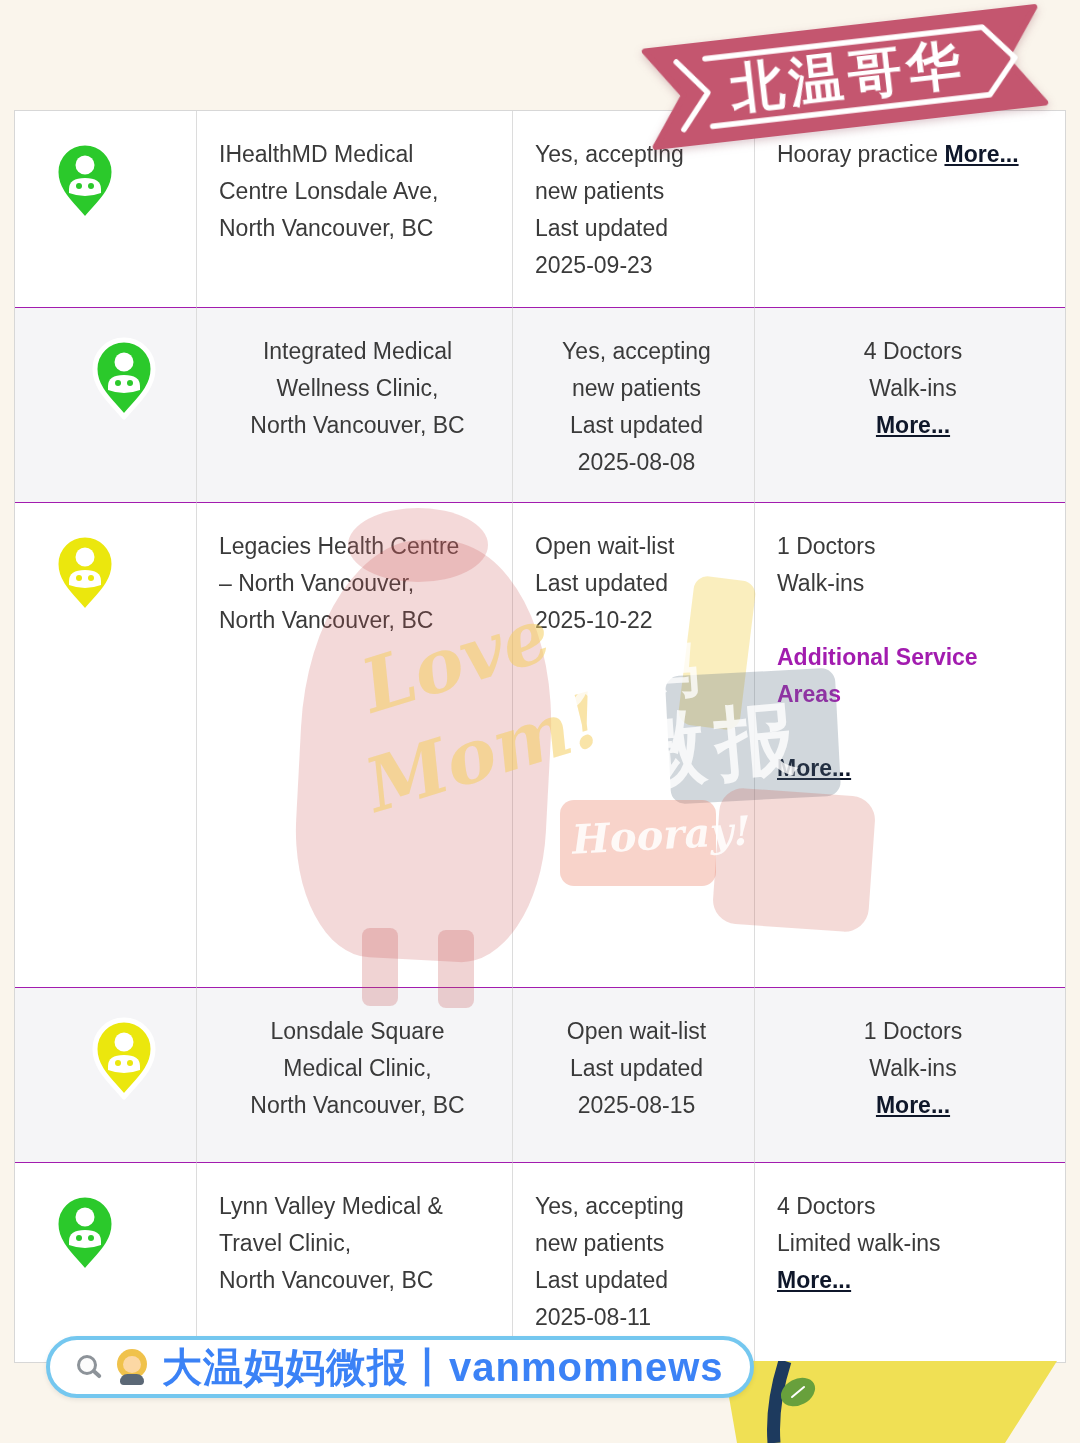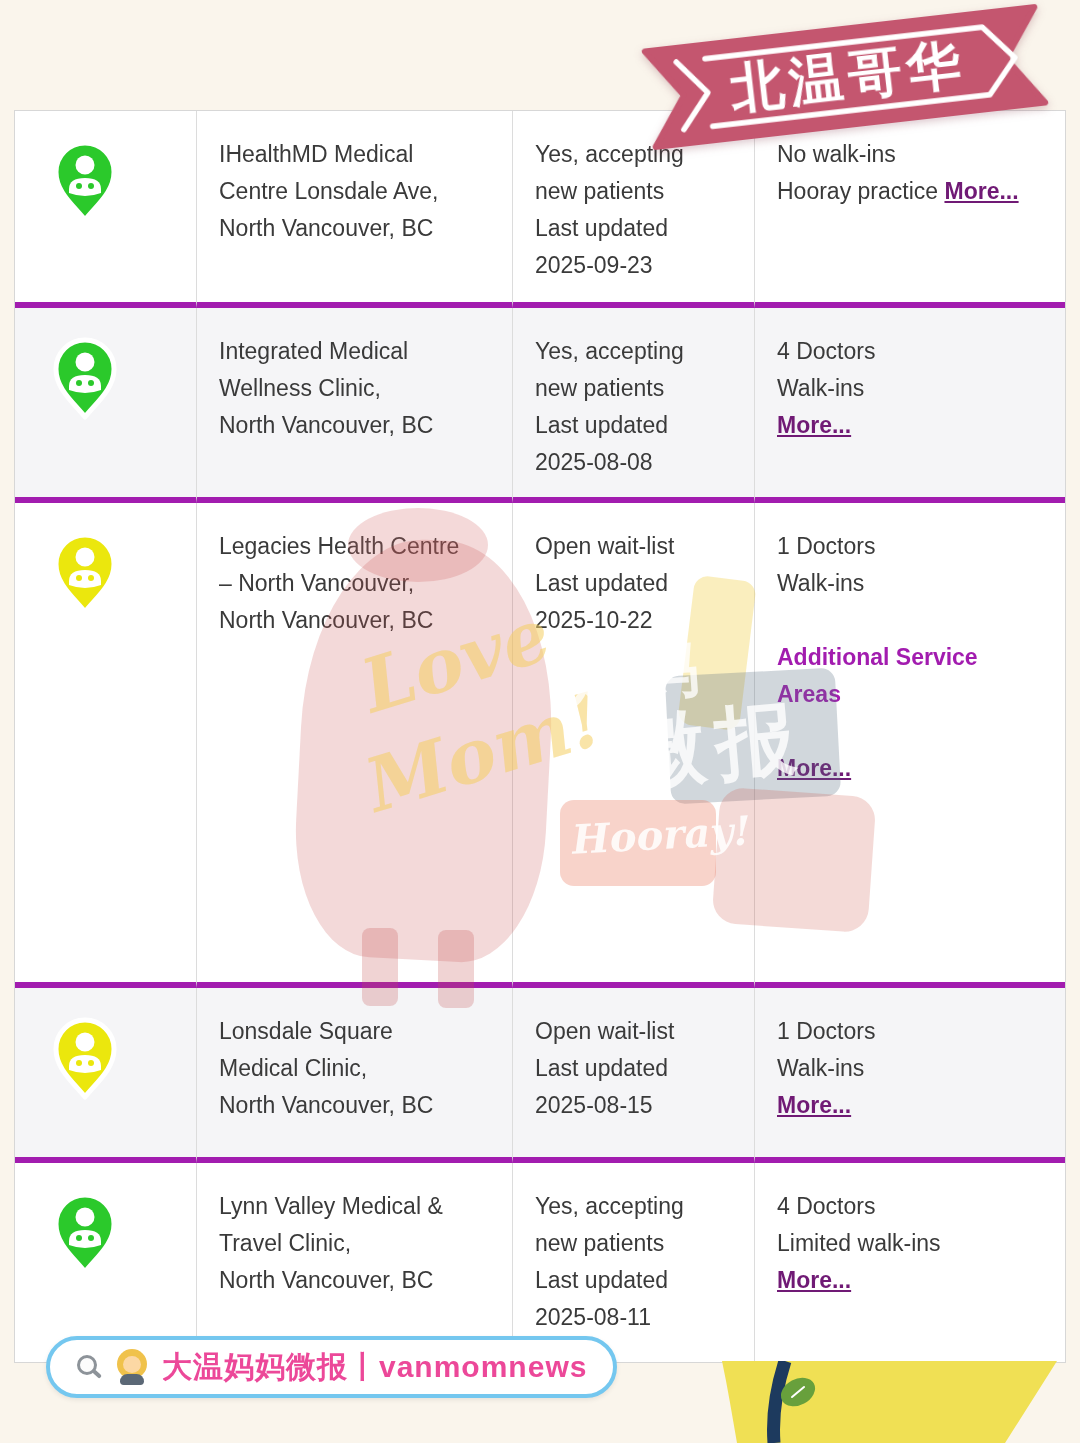--- a/index.html
+++ b/index.html
@@ -14,32 +14,32 @@
     position:absolute;left:14px;top:110px;width:1050px;
     display:grid;
     grid-template-columns:182px 316px 242px 310px;
     grid-template-rows:197px 195px 485px 175px 199px;
     border:1px solid #d7d7d7;
     background:#ffffff;
     z-index:1;
   }
   .cell{
     border-right:1px solid #dcdcdc;
-    border-bottom:6px solid #a21caf;
+    border-bottom:1px solid #a21caf;
     padding:25px 16px 0 22px;
     font-size:23px;line-height:37px;
     box-sizing:border-box;
   }
   .cell.last-col{border-right:none;}
   .cell.last-row{border-bottom:none;}
-  .row-alt{background:#f5f5f7;}
+  .row-alt{background:#f5f5f7;text-align:center;}
   .pre{white-space:pre-line;}
   .bold{font-weight:700;color:#a21caf;}
   .more{
-    color:#701a75;font-weight:700;text-decoration:underline;
+    color:#0f172a;font-weight:700;text-decoration:underline;
     cursor:pointer;
   }
   .more.block{display:inline-block;}
   .gap-top{margin-top:37px;}
   .pin-cell{padding:0;}
   .pin{display:block;margin:28px 0 0 36px;}
   
   .banner{
     position:absolute;left:646px;top:26px;width:398px;height:102px;
     transform:rotate(-6.5deg);z-index:7;
@@ -80,21 +80,21 @@
     font-size:40px;font-weight:700;color:rgba(255,255,255,0.85);transform:rotate(-3deg);
   }
   
   .footer-badge{
     position:absolute;left:46px;top:1336px;height:54px;
     display:flex;align-items:center;gap:12px;
     background:#ffffff;border:4px solid #74c7ef;border-radius:32px;
     padding:0 26px;z-index:6;
     box-shadow:0 2px 5px rgba(0,0,0,0.08);
   }
-  .footer-badge .badge-text{font-size:30px;font-weight:700;color:#ec4899;letter-spacing:1px;}
+  .footer-badge .badge-text{font-size:40px;font-weight:700;color:#3b82f6;letter-spacing:1px;}
   .mag{width:26px;height:26px;position:relative;flex:0 0 auto;}
   .mag::before{content:'';position:absolute;left:1px;top:1px;width:14px;height:14px;border:3px solid #8d9399;border-radius:50%;background:rgba(250,250,250,0.6);}
   .mag::after{content:'';position:absolute;left:16px;top:18px;width:10px;height:4px;background:#8d9399;border-radius:2px;transform:rotate(42deg);}
   .woman{width:36px;height:36px;position:relative;flex:0 0 auto;}
   .woman .hair{position:absolute;left:3px;top:0;width:30px;height:30px;border-radius:50%;background:#f0c24b;}
   .woman .face{position:absolute;left:9px;top:7px;width:18px;height:17px;border-radius:50%;background:#fcd8a4;}
   .woman .torso{position:absolute;left:6px;top:25px;width:24px;height:11px;border-radius:8px 8px 4px 4px;background:#5b6876;}
   
   .plant{position:absolute;left:700px;top:1361px;z-index:2;}
 </style>
@@ -115,21 +115,20 @@
     </span>
   </div>
   <div class="cell pre">IHealthMD Medical
 Centre Lonsdale Ave,
 North Vancouver, BC</div>
   <div class="cell pre">Yes, accepting
 new patients
 Last updated
 2025-09-23</div>
   <div class="cell last-col">
-    <div>No walk-ins</div>
     <div><span>Hooray practice </span><span class="more">More...</span></div>
   </div>
 
   <div class="cell pin-cell row-alt">
     <span class="pin">
       <svg width="68" height="86" viewBox="0 0 68 86">
         <path d="M34 81 C22 66 5 53 5 33 A29 29 0 1 1 63 33 C63 53 46 66 34 81 Z" fill="#2bc92b" stroke="#ffffff" stroke-width="5" stroke-linejoin="round"></path>
         <circle cx="34" cy="26" r="9.5" fill="#ffffff"></circle>
         <path d="M18 50 q0 -11 16 -11 q16 0 16 11 l0 4 q-16 6 -32 0 Z" fill="#ffffff"></path>
         <circle cx="28" cy="47" r="3" fill="#2bc92b"></circle>

